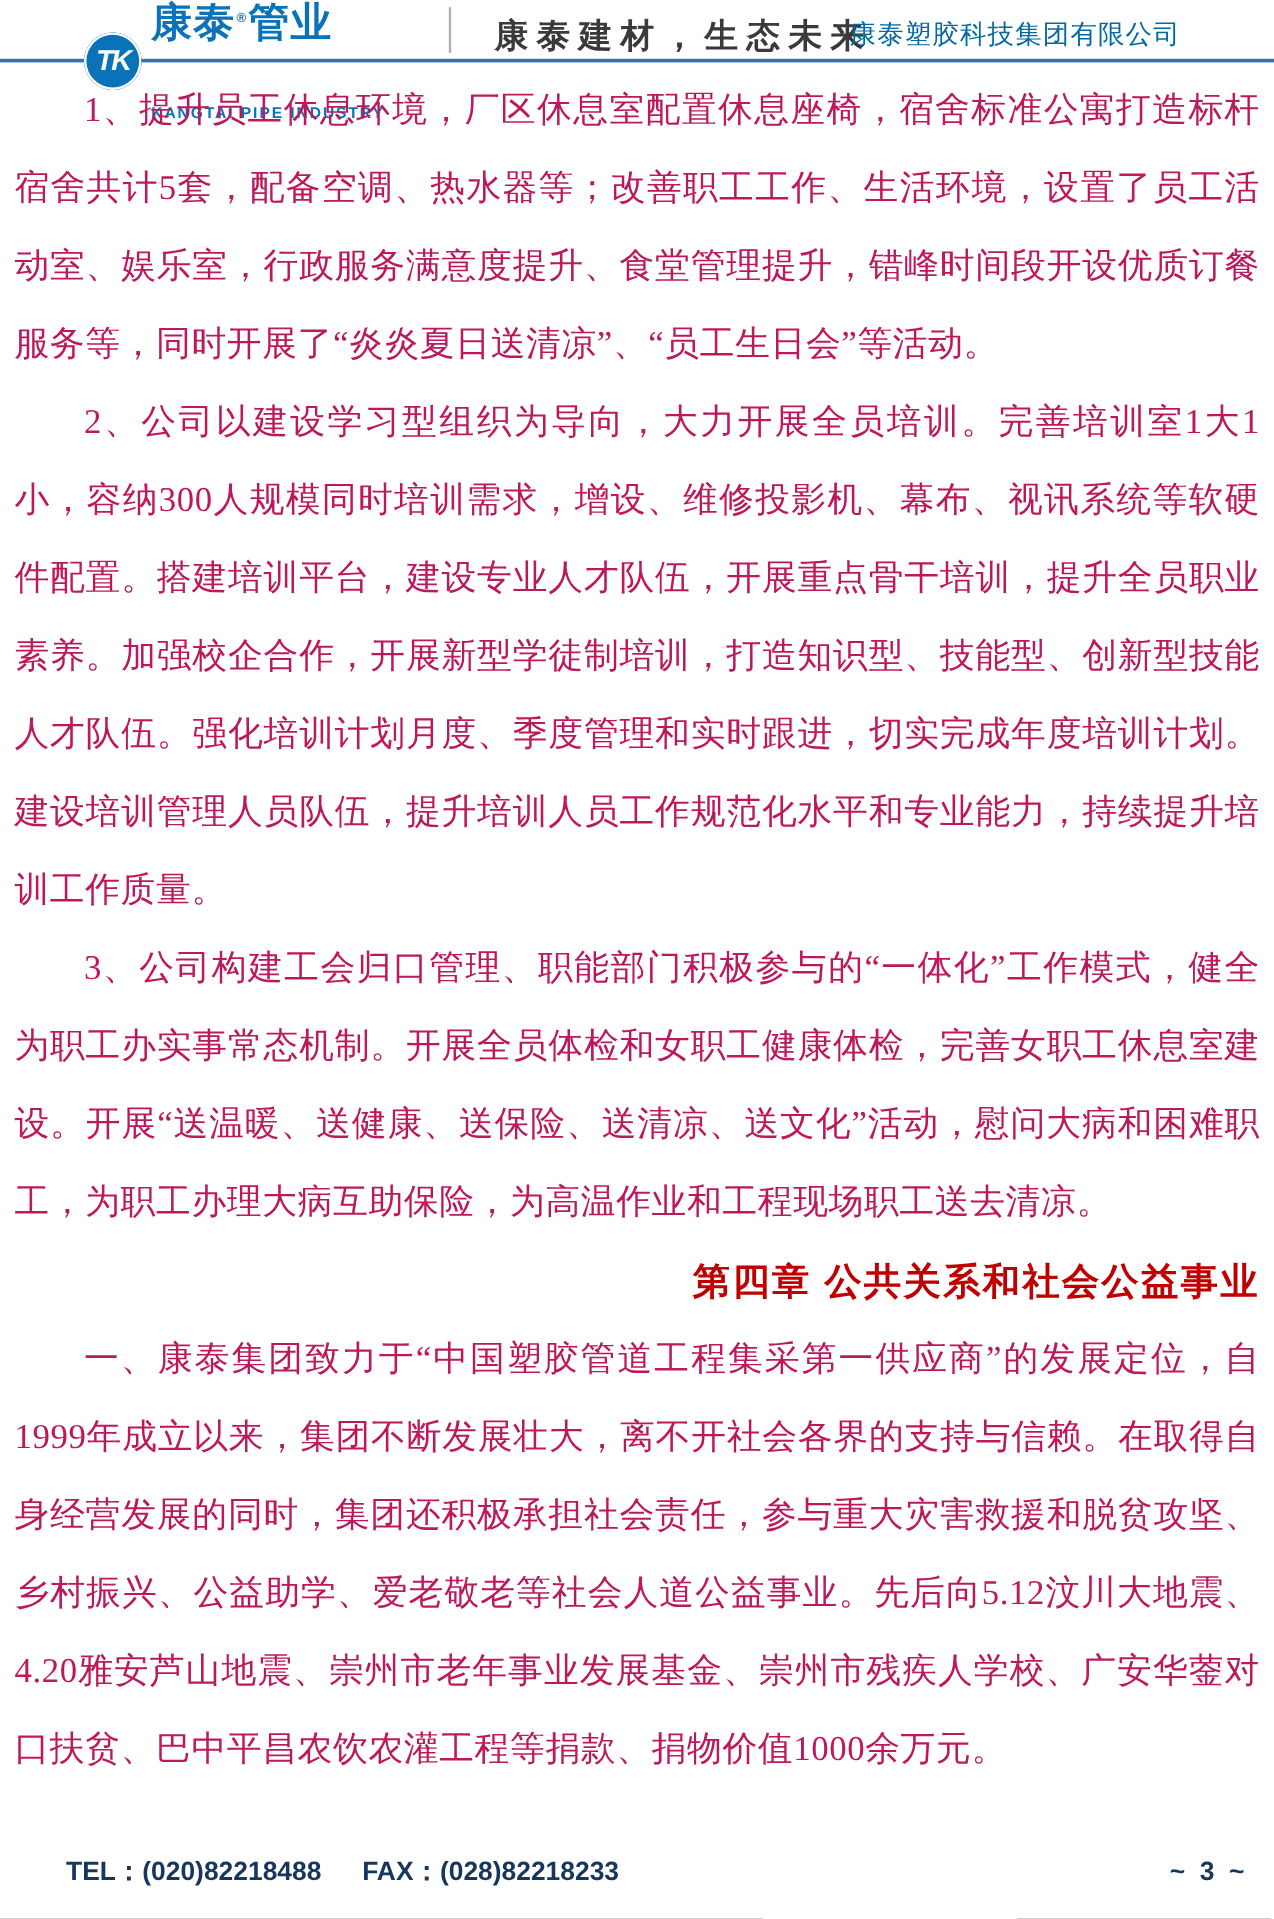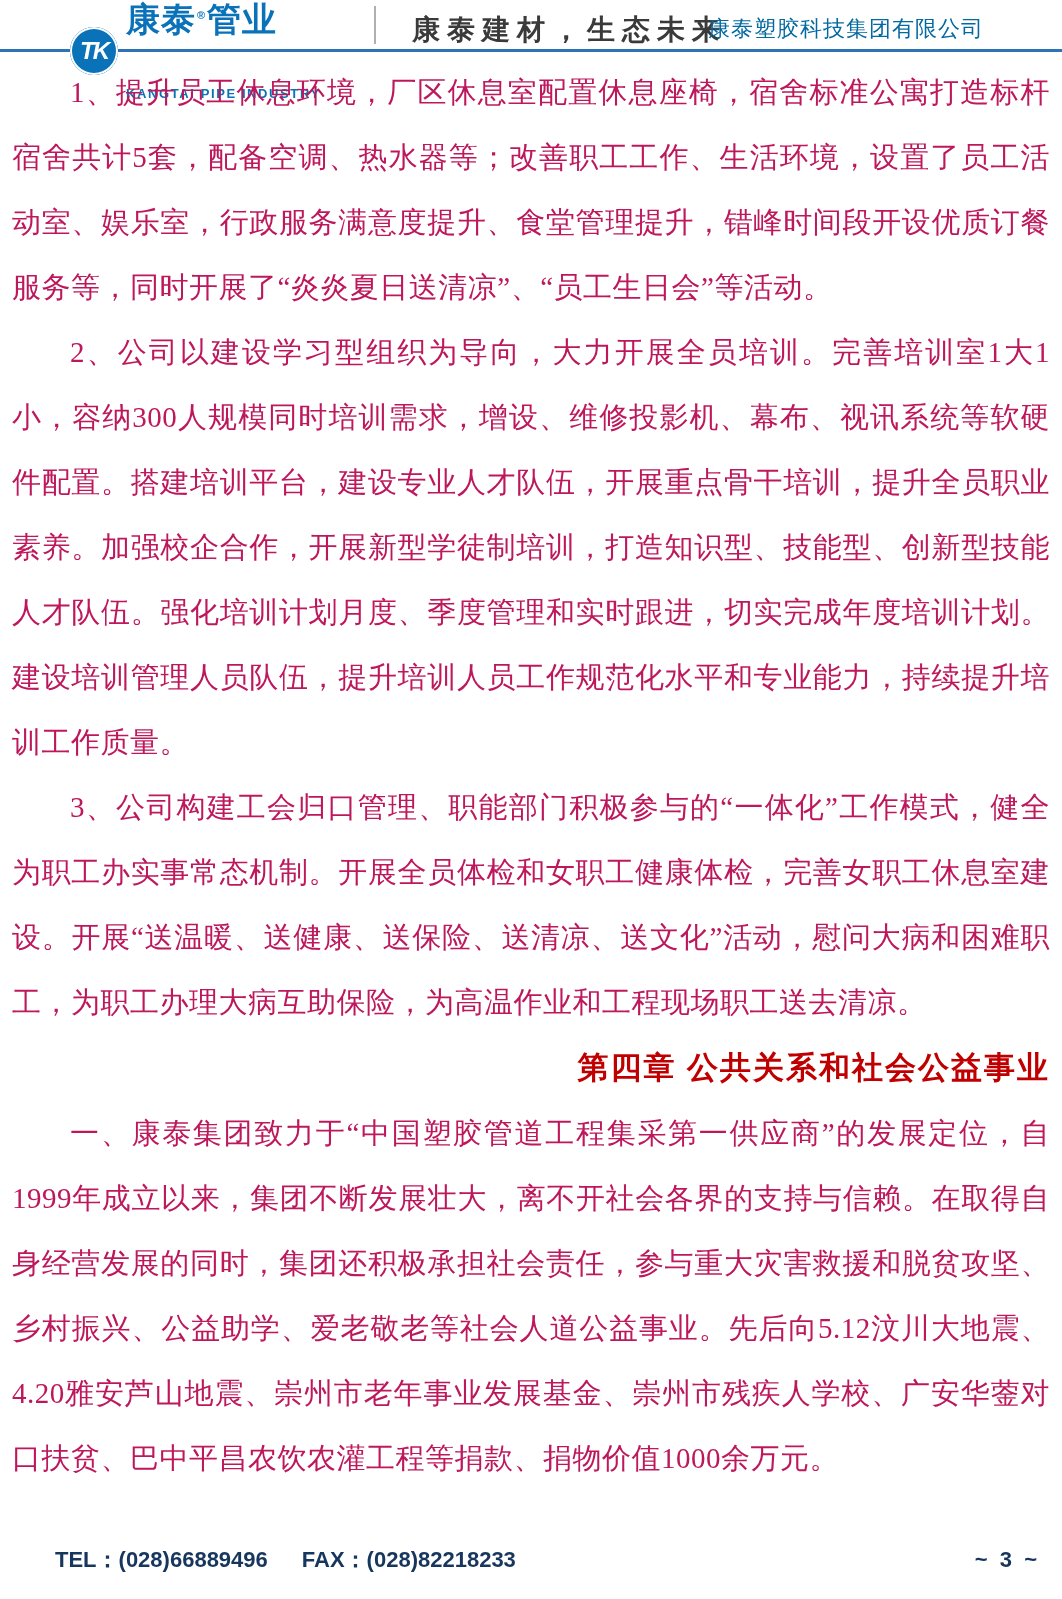--- a/index.html
+++ b/index.html
@@ -148,19 +148,19 @@
   <div class="main">
     <p class="para">1、提升员工休息环境，厂区休息室配置休息座椅，宿舍标准公寓打造标杆宿舍共计5套，配备空调、热水器等；改善职工工作、生活环境，设置了员工活动室、娱乐室，行政服务满意度提升、食堂管理提升，错峰时间段开设优质订餐服务等，同时开展了“炎炎夏日送清凉”、“员工生日会”等活动。</p>
     <p class="para">2、公司以建设学习型组织为导向，大力开展全员培训。完善培训室1大1小，容纳300人规模同时培训需求，增设、维修投影机、幕布、视讯系统等软硬件配置。搭建培训平台，建设专业人才队伍，开展重点骨干培训，提升全员职业素养。加强校企合作，开展新型学徒制培训，打造知识型、技能型、创新型技能人才队伍。强化培训计划月度、季度管理和实时跟进，切实完成年度培训计划。建设培训管理人员队伍，提升培训人员工作规范化水平和专业能力，持续提升培训工作质量。</p>
     <p class="para">3、公司构建工会归口管理、职能部门积极参与的“一体化”工作模式，健全为职工办实事常态机制。开展全员体检和女职工健康体检，完善女职工休息室建设。开展“送温暖、送健康、送保险、送清凉、送文化”活动，慰问大病和困难职工，为职工办理大病互助保险，为高温作业和工程现场职工送去清凉。</p>
     <h2 class="chapter">第四章  公共关系和社会公益事业</h2>
     <p class="para">一、康泰集团致力于“中国塑胶管道工程集采第一供应商”的发展定位，自1999年成立以来，集团不断发展壮大，离不开社会各界的支持与信赖。在取得自身经营发展的同时，集团还积极承担社会责任，参与重大灾害救援和脱贫攻坚、乡村振兴、公益助学、爱老敬老等社会人道公益事业。先后向5.12汶川大地震、4.20雅安芦山地震、崇州市老年事业发展基金、崇州市残疾人学校、广安华蓥对口扶贫、巴中平昌农饮农灌工程等捐款、捐物价值1000余万元。</p>
   </div>
 
   <div class="footer">
     <div class="footer-left">
-      <span class="footer-seg"><span>TEL：</span><span>(028)66889496</span></span>
+      <span class="footer-seg"><span>TEL：</span><span>(020)82218488</span></span>
       <span class="footer-seg"><span>FAX：</span><span>(028)82218233</span></span>
     </div>
     <div class="page-number">~ 3 ~</div>
   </div>
 
 </div>
 
 </body></html>

